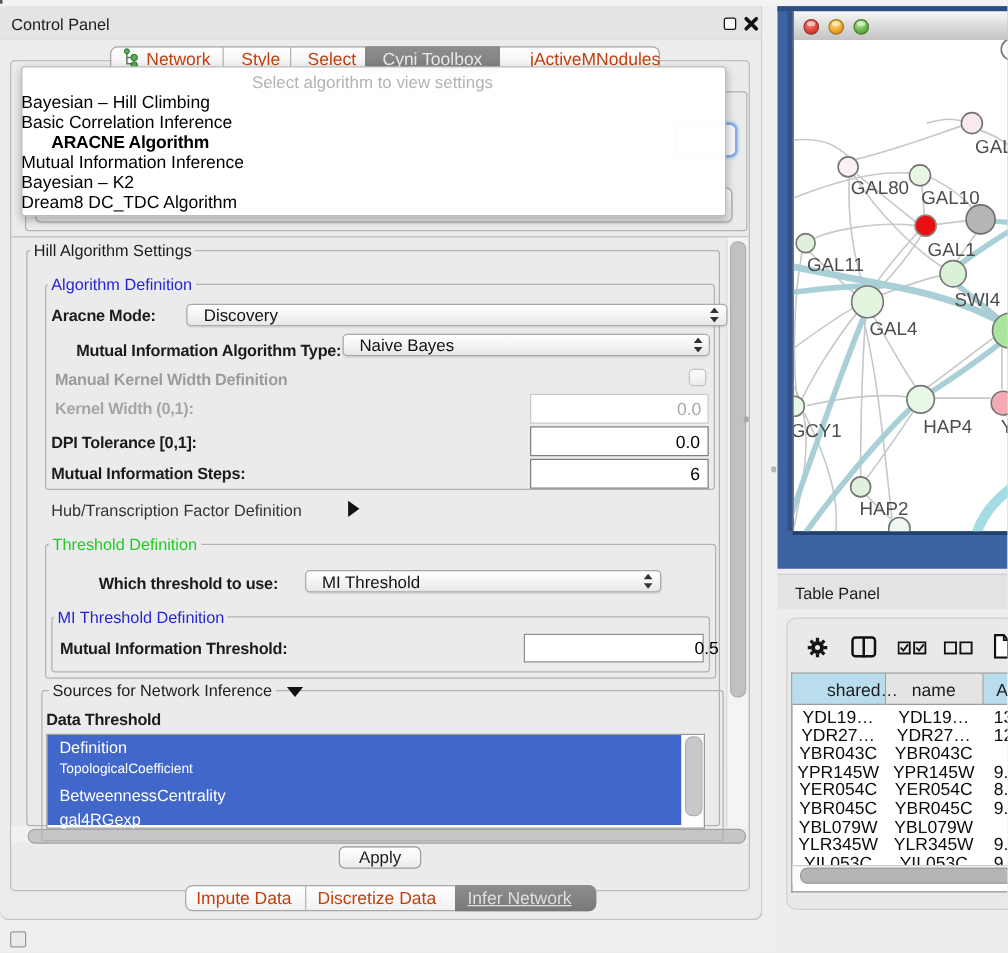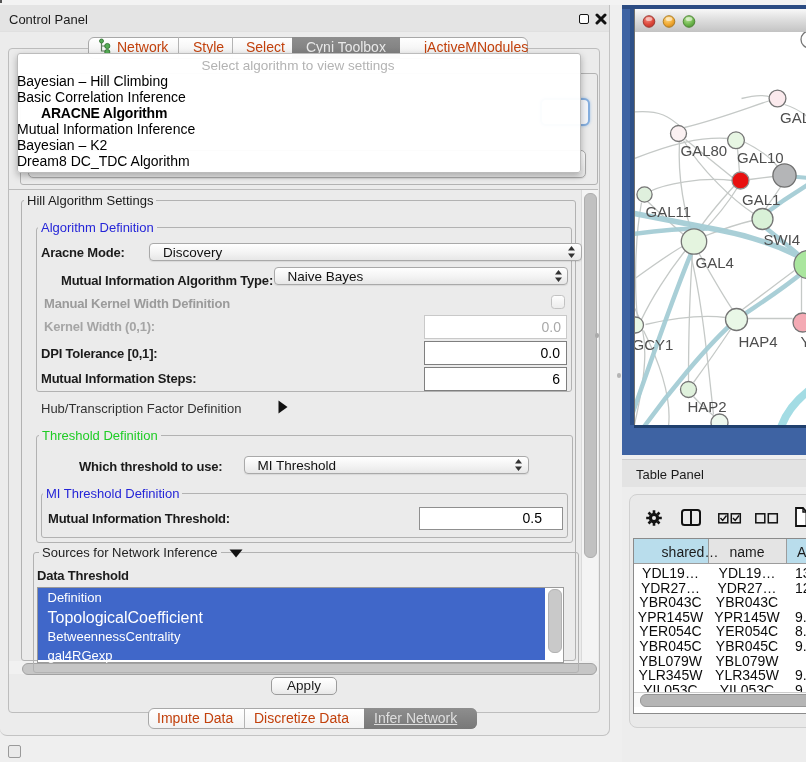--- a/index.html
+++ b/index.html
@@ -118,33 +118,33 @@
   <span class="ct">MI Threshold</span>
   <svg class="stepper" style="left:269px;top:2px;" viewBox="0 0 9 12">
       <path d="M4.5 0 L8 4.4 H1 Z M4.5 12 L1 7.6 H8 Z" fill="#333"></path>
     </svg>
 </div>
 
 <div class="ab frame" style="left:41px;top:492.5px;width:524.5px;height:43px;"></div>
 <div class="ftitle t13" style="left:43px;top:486.5px;color:#2525d8;">MI Threshold Definition</div>
 <div class="ab t13 bold" style="left:48px;top:510.5px;">Mutual Information Threshold:</div>
 <div class="field" style="left:419px;top:507px;width:142px;height:21px;border:1px solid #8f8f8f;"></div>
-<div class="fval" style="left:405px;top:510px;width:137px;text-align:right;color:#000;">0.5</div>
+<div class="fval" style="left:438px;top:510px;width:137px;text-align:right;color:#000;">0.5</div>
 
 <div class="ab frame" style="left:33px;top:551.5px;width:544px;height:119px;"></div>
 <div class="ftitle t13" style="left:39px;top:545.5px;color:#222;">Sources for Network Inference</div>
 <svg class="ab" style="left:229px;top:548.5px;" width="14" height="9" viewBox="0 0 14 9">
     <path d="M0.5 0.5 H13.5 L7 8.5 Z" fill="#111"></path>
   </svg>
 <div class="ab t13 bold" style="left:37px;top:568px;">Data Threshold</div>
 
 <div class="ab" style="left:37px;top:587px;width:525px;height:74px;background:#fff;border:1px solid #9a9a9a;"></div>
 <div class="ab" style="left:38px;top:588px;width:507px;height:72px;background:#4067c9;"></div>
 <div class="ab" style="left:47.5px;top:589.5px;font-size:13px;color:#fff;">Definition</div>
-<div class="ab" style="left:47.5px;top:609px;font-size:16px;color:#fff;text-align:right;">TopologicalCoefficient</div>
+<div class="ab" style="left:47.5px;top:609px;font-size:11px;color:#fff;text-align:right;">TopologicalCoefficient</div>
 <div class="ab" style="left:47.5px;top:628.5px;font-size:13px;color:#fff;">BetweennessCentrality</div>
 <div class="ab" style="left:47.5px;top:648px;font-size:13px;color:#fff;">gal4RGexp</div>
 <div class="ab" style="left:547.5px;top:589px;width:12px;height:62px;background:#c9c9c9;border:1px solid #b2b2b2;border-radius:6px;"></div>
 
 <div class="ab" style="left:271px;top:676.5px;width:64px;height:16.5px;border:1px solid #9c9c9c;border-radius:5px;
      background:linear-gradient(#ffffff,#f4f4f4 60%,#e8e8e8);"></div>
 <div class="ab t13" style="left:271px;top:678px;width:66px;text-align:center;font-size:13.5px;">Apply</div>
 
 <div class="ab" style="left:148px;top:708px;width:327px;height:19px;border:1px solid #a8a8a8;border-radius:6px;
      background:linear-gradient(#ffffff,#f2f2f2);"></div>

